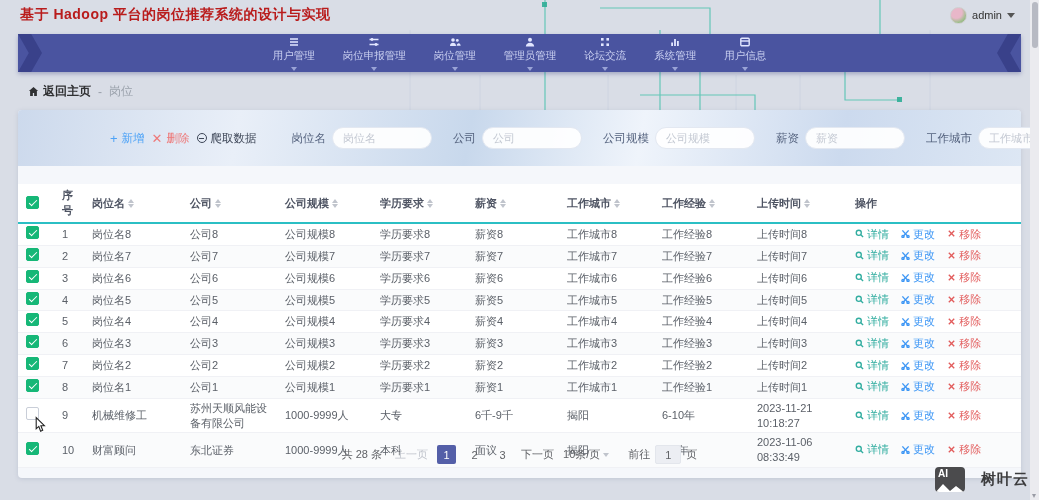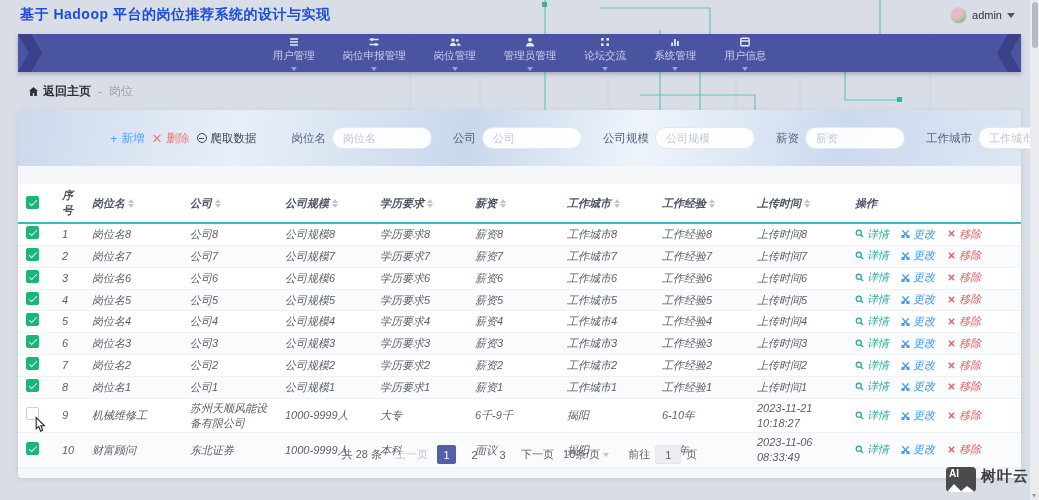--- a/index.html
+++ b/index.html
@@ -6,21 +6,21 @@
   html,body { width:1039px; height:500px; overflow:hidden; }
   body {
     font-family:"Liberation Sans","DejaVu Sans",sans-serif;
     background:#d9dde6; position:relative; color:#333;
   }
   
   .bg-decor { position:absolute; inset:0; z-index:0; pointer-events:none; }
   
   .titlebar { position:absolute; top:0; left:0; right:10px; height:30px; z-index:3;
     display:flex; align-items:center; justify-content:space-between; padding:0 14px 0 20px; }
-  .app-title { font-size:14px; font-weight:bold; color:#1d4ed8; letter-spacing:.5px; }
+  .app-title { font-size:14px; font-weight:bold; color:#b91c1c; letter-spacing:.5px; }
   .userbox { display:flex; align-items:center; gap:5px; font-size:11px; color:#333; cursor:pointer; }
   .avatar { width:17px; height:17px; border-radius:50%;
     background:radial-gradient(circle at 35% 30%,#e8b7c9 0 40%,#9fbf8d 70%,#7ea06c 100%);
     border:1px solid #cfcfcf; }
   .dd-caret { width:0;height:0;border-left:4px solid transparent;border-right:4px solid transparent;border-top:5px solid #555; }
   
   .navbar { position:absolute; top:34px; left:18px; width:1003px; height:38px; z-index:2;
     background:#4a54a0; display:flex; align-items:center; justify-content:center; gap:24px;
     box-shadow:0 2px 4px rgba(60,70,130,.35); }
   .navbar::before { content:""; position:absolute; left:0; top:0; width:24px; height:38px;
@@ -52,21 +52,21 @@
   .circle-ic::after { content:""; position:absolute; left:1.5px; right:1.5px; top:3.5px; height:1.2px; background:#3d4657; }
   .filter { display:flex; align-items:center; gap:6px; margin-left:14px; }
   .filter-label { font-size:11.5px; color:#54627e; white-space:nowrap; }
   .filter input { width:100px; height:22px; border:1px solid #e3e8f1; border-radius:11px;
     background:rgba(255,255,255,.92); padding:0 10px; font-size:11px; color:#333;
     font-family:"Liberation Sans",sans-serif; outline:none; }
   .filter input::placeholder { color:#c3c8d2; }
   .search-btn { margin-left:16px; width:24px; height:24px; background:none; border:none; cursor:pointer; }
   
   .table-wrap { margin-top:18px; background:#fff; }
-  table { width:100%; border-collapse:collapse; table-layout:fixed; font-size:11px; color:#5b6068;font-style:italic; }
+  table { width:100%; border-collapse:collapse; table-layout:fixed; font-size:11px; color:#5b6068; }
   thead th { font-weight:bold; color:#4e5463; text-align:left; padding:4px 8px; height:32px;
     border-bottom:2px solid #2bbfc4; background:#fff; cursor:pointer; }
   tbody td { padding:2px 8px; border-bottom:1px solid #f0f1f5; line-height:1.35; overflow:hidden; }
   tbody tr { height:18px; background:#fff; }
   tbody tr:nth-child(even) { background:#fafbfc; }
   .th-inner { display:flex; align-items:center; gap:3px; }
   .caret-wrap { display:inline-flex; flex-direction:column; gap:1px; }
   .caret-up { width:0;height:0;border-left:3px solid transparent;border-right:3px solid transparent;border-bottom:4px solid #c0c4cc; }
   .caret-dn { width:0;height:0;border-left:3px solid transparent;border-right:3px solid transparent;border-top:4px solid #c0c4cc; }
   .cb { width:13px; height:13px; border-radius:2px; display:inline-block; position:relative; cursor:pointer; }
@@ -88,21 +88,21 @@
   .pg-page { min-width:19px; height:19px; display:flex; align-items:center; justify-content:center;
     border-radius:2px; cursor:pointer; }
   .pg-page.active { background:#545fa8; color:#fff; }
   .pg-next,.pg-size { cursor:pointer; }
   .pg-size { display:flex; align-items:center; gap:3px; }
   .pg-size::after { content:""; width:0;height:0;border-left:3px solid transparent;border-right:3px solid transparent;border-top:4px solid #c0c4cc; }
   .pg-goto { display:flex; align-items:center; gap:5px; margin-left:10px; }
   .pg-input { width:26px; height:19px; background:#eceef3; border:1px solid #e3e6ec; border-radius:2px;
     text-align:center; font-size:11px; color:#606266; font-family:"Liberation Sans",sans-serif; outline:none; }
   
-  .watermark { position:absolute; right:10px; bottom:8px; z-index:5; display:flex; align-items:flex-start; gap:5px;padding-left:40px; }
+  .watermark { position:absolute; right:10px; bottom:8px; z-index:5; display:flex; align-items:center; gap:16px;padding-left:40px; }
   .wm-logo { width:30px; height:25px; background:#4b4b4d; border-radius:4px; position:relative; overflow:hidden; }
   .wm-logo .ai { position:absolute; top:1px; left:3px; font-size:10px; font-weight:bold; color:#fff; }
   .wm-logo svg { position:absolute; bottom:-1px; left:0; width:30px; height:13px; fill:#fff; }
   .wm-text { font-size:15px; font-weight:bold; color:#3c3c3e; letter-spacing:1px; }
   .scrollbar { position:absolute; top:0; right:0; width:9px; height:500px; background:#ebebef; z-index:6; }
   .scroll-thumb { position:absolute; top:2px; left:1.5px; width:6px; height:46px; background:#b8bac3; border-radius:3px; }
   .scroll-end { position:absolute; bottom:2px; left:2px; width:0;height:0;
     border-left:2.5px solid transparent;border-right:2.5px solid transparent;border-top:4px solid #9a9ca5; }
   .mouse-cursor { position:absolute; left:32px; top:416px; z-index:8; }
 </style>

